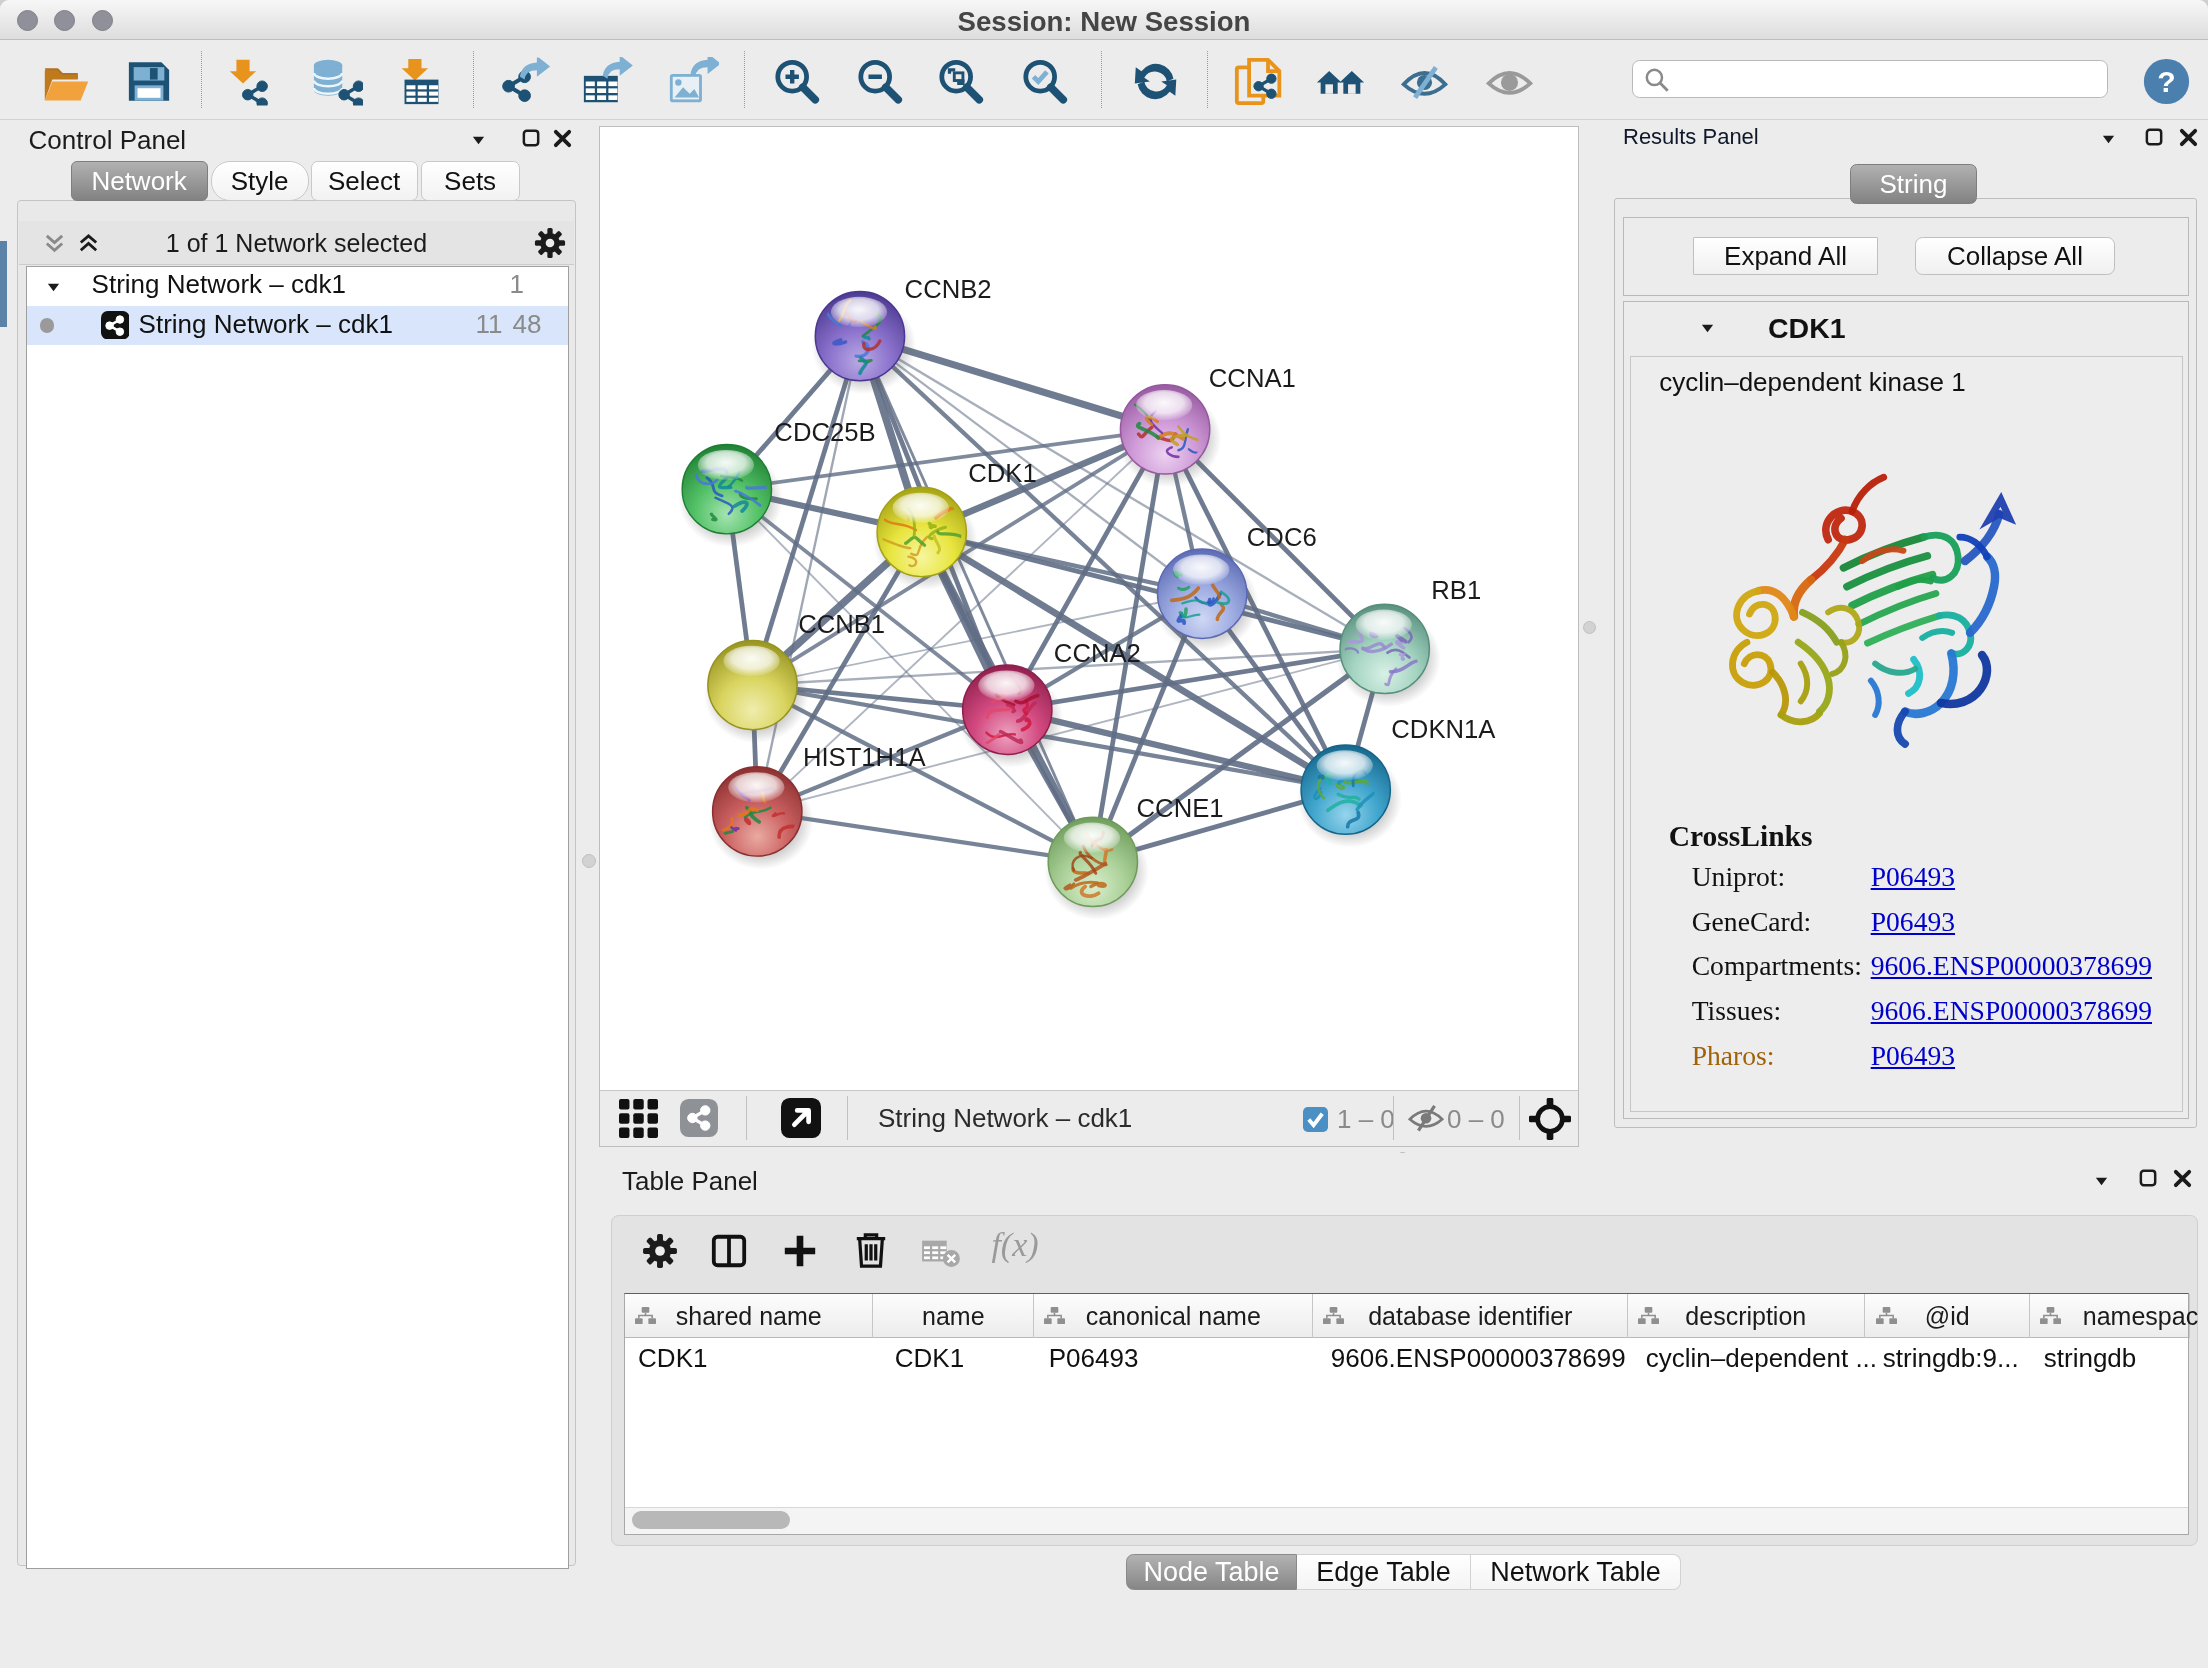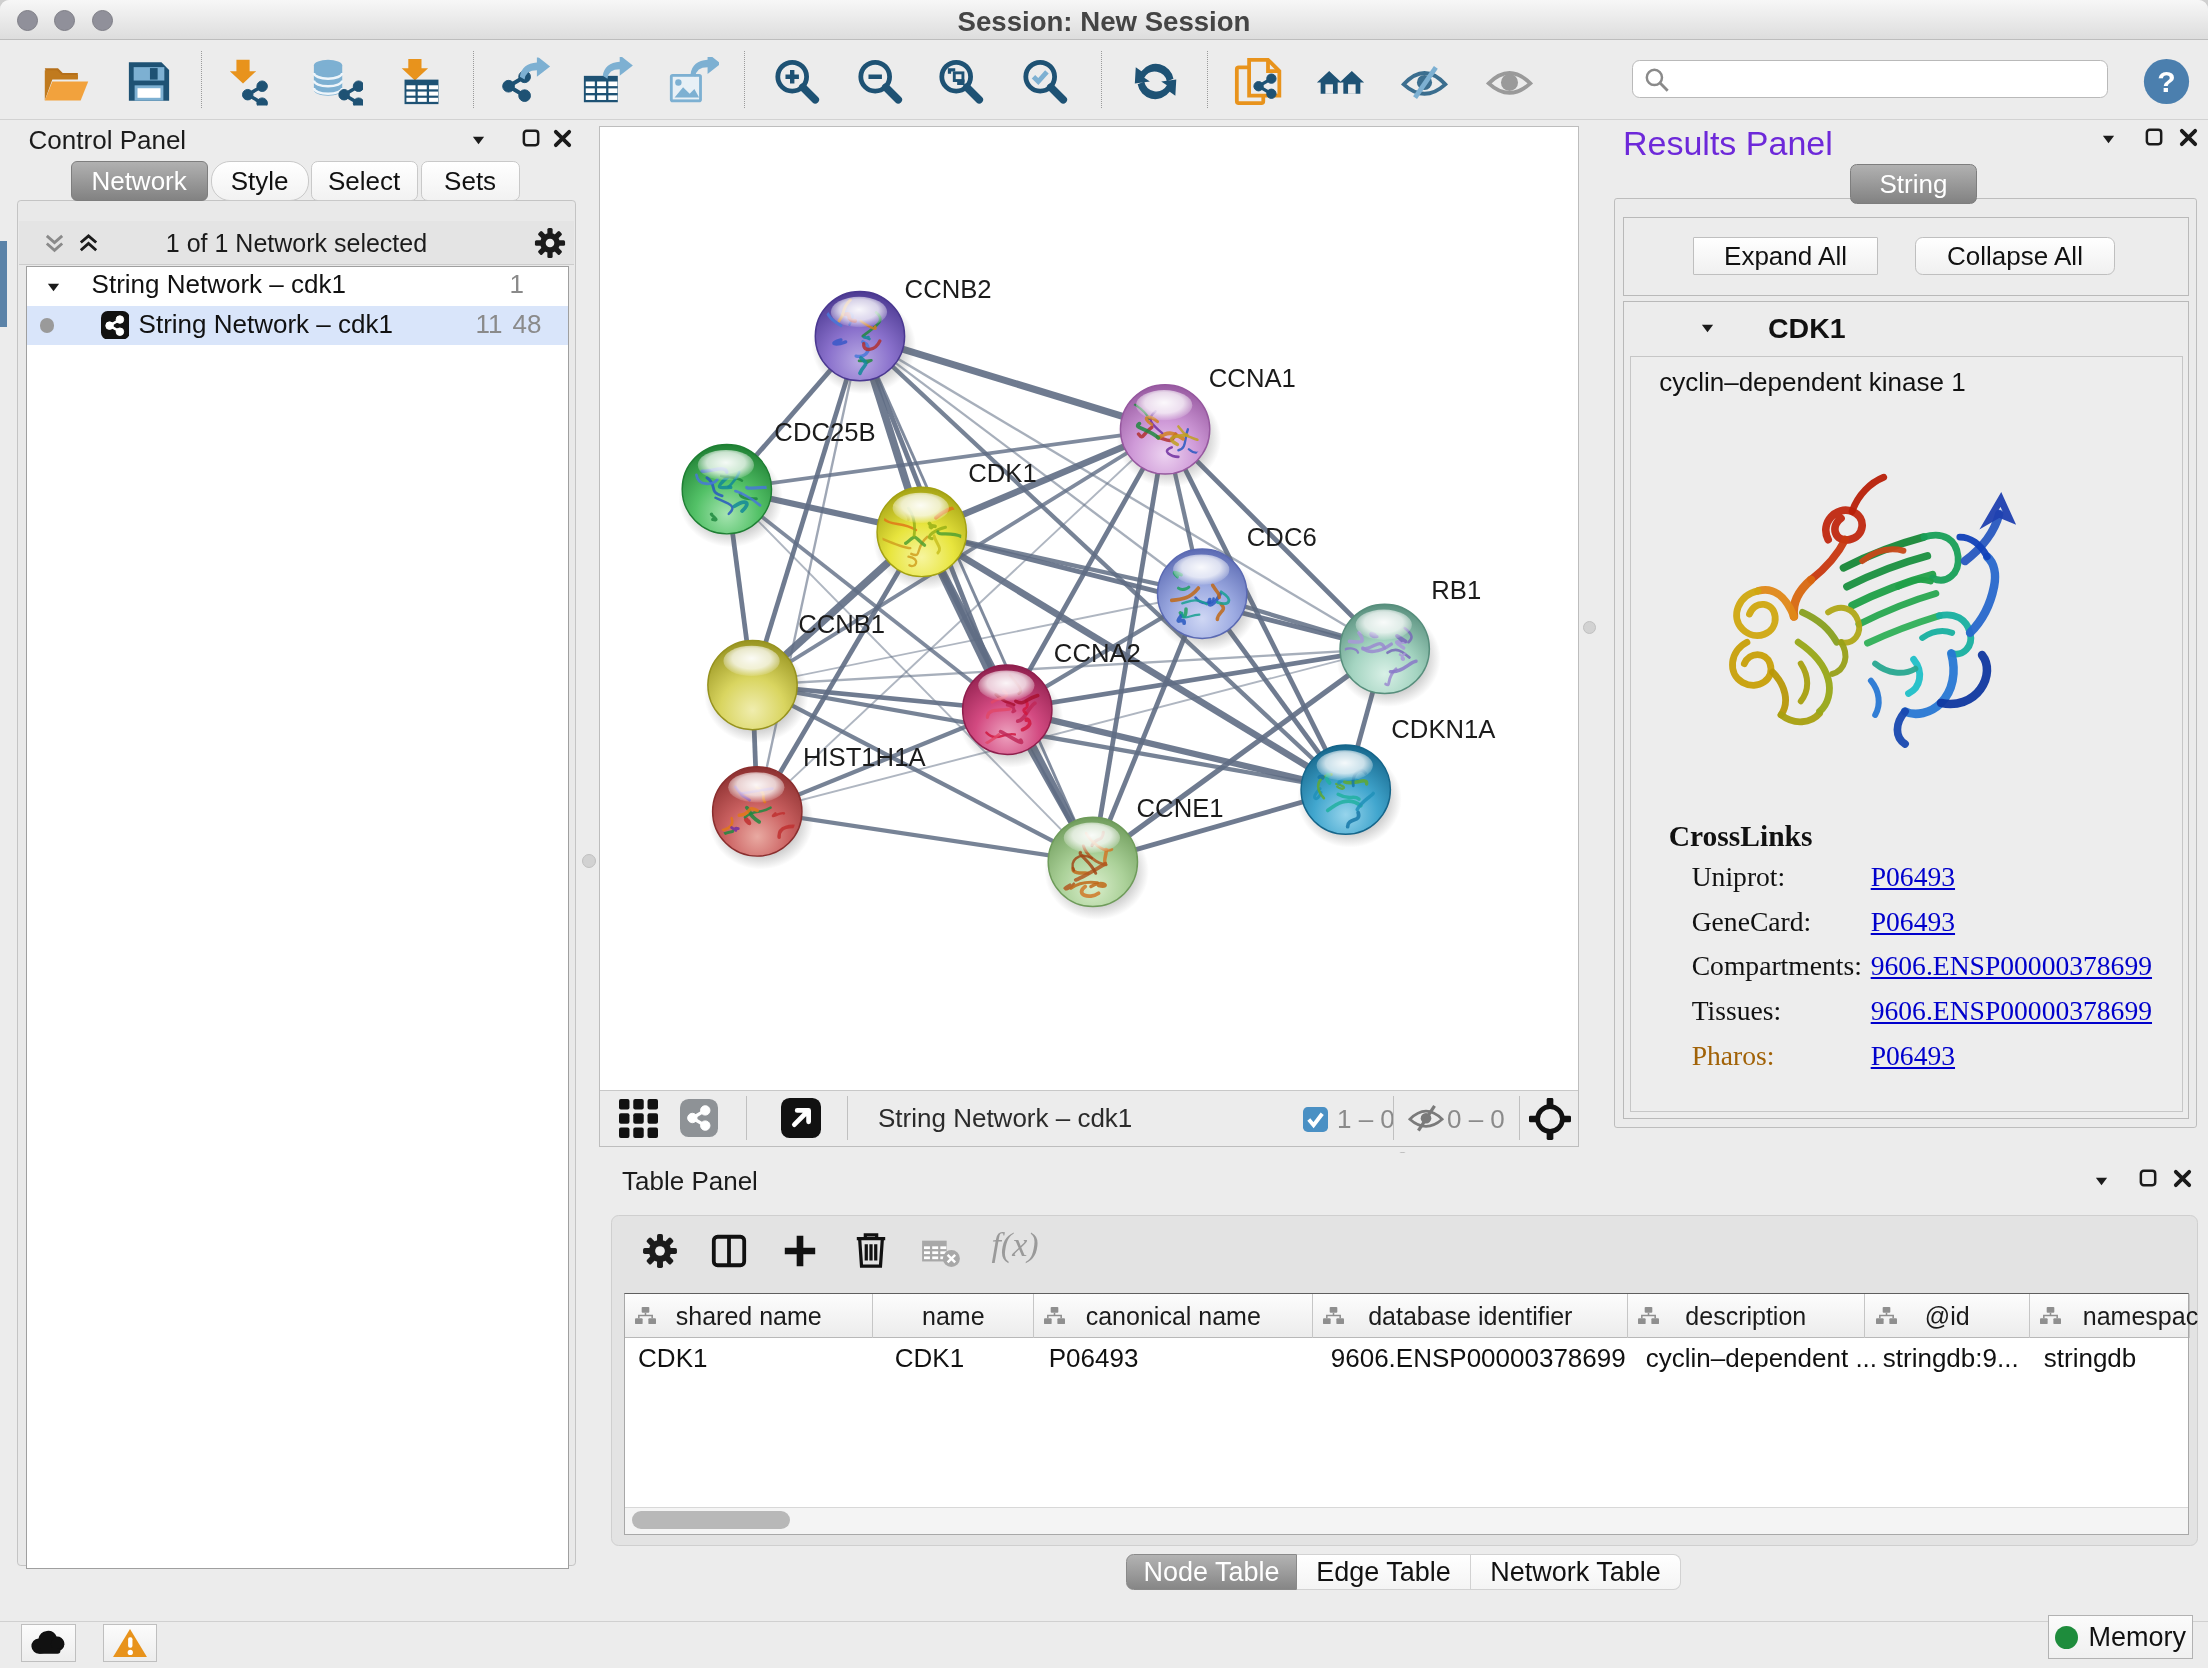--- a/index.html
+++ b/index.html
@@ -619,21 +619,21 @@
               <rect x="18.5" y="34" width="7" height="10" rx="1.5"></rect>
               <rect x="0" y="18.5" width="10" height="7" rx="1.5"></rect>
               <rect x="34" y="18.5" width="10" height="7" rx="1.5"></rect>
             </g>
           </svg></div>
       </div>
     </div>
     <div class="abs" style="left:1583px;top:621px;width:13.3px;height:13.3px;border-radius:50%;background:#d2d2d2;border:1px solid #c0c0c0"></div>
     <div class="abs" style="left:1396px;top:1152px;width:13.3px;height:13.3px;border-radius:50%;background:#d8d8d8;border:1px solid #b6b6b6"></div>
     <div class="abs" style="left:1601px;top:120px;width:600px;height:1025px;background:#ececec">
-      <div class="abs" style="left:22px;top:3.8px;font-size:34px;color:#6d28d9">Results Panel</div>
+      <div class="abs" style="left:22px;top:3.8px;font-size:22px;color:#0f172a">Results Panel</div>
       <div class="abs" style="left:500px;top:12.4px"><svg width="15" height="15" viewBox="0 0 16 16">
           <path d="M2 4 h12 l-6 8 z" fill="#1b1b1b"></path>
         </svg></div>
       <div class="abs" style="left:543px;top:6.7px"><svg width="21" height="21" viewBox="0 0 22 22">
           <rect x="3" y="3" width="15" height="15" rx="3" fill="none" stroke="#1b1b1b" stroke-width="2.6"></rect>
         </svg></div>
       <div class="abs" style="left:577px;top:6.7px"><svg width="21" height="21" viewBox="0 0 22 22">
           <path d="M4 4 L18 18 M18 4 L4 18" stroke="#1b1b1b" stroke-width="4" stroke-linecap="round"></path>
         </svg></div>
       <div style="position:absolute;left:249px;top:44px;width:127px;height:40px;background:linear-gradient(#b1b1b1,#828282);color:#fff;border:1px solid #7e7e7e;border-radius:6.7px;display:flex;align-items:center;justify-content:center;font-size:26px;z-index:2">String</div>
@@ -826,30 +826,13 @@
           <div class="abs" style="left:1258px;top:49px;font-size:26px;color:#111">stringdb:9...</div>
           <div class="abs" style="left:1419px;top:49px;font-size:26px;color:#111">stringdb</div>
           <div class="abs" style="left:0px;top:213px;width:1563px;height:27px;background:#f4f4f4;border-top:1px solid #d8d8d8"></div>
           <div class="abs" style="left:7.6px;top:217px;width:158px;height:18px;background:#b8b8b8;border-radius:9.5px"></div>
         </div>
       </div>
     </div>
     <div class="abs" style="left:1126px;top:1554px;width:171px;height:36px;background:linear-gradient(#b3b3b3,#868686);color:#fff;border:1px solid #8a8a8a;border-radius:7.6px 0 0 7.6px;display:flex;align-items:center;justify-content:center;font-size:27px">Node Table</div>
     <div class="abs" style="left:1297px;top:1554px;width:174px;height:36px;background:linear-gradient(#ffffff,#f4f4f4);color:#111;border:1px solid #d2d2d2;border-left:none;display:flex;align-items:center;justify-content:center;font-size:27px">Edge Table</div>
     <div class="abs" style="left:1471px;top:1554px;width:210px;height:36px;background:linear-gradient(#ffffff,#f4f4f4);color:#111;border:1px solid #d2d2d2;border-left:none;border-radius:0 7.6px 7.6px 0;display:flex;align-items:center;justify-content:center;font-size:27px">Network Table</div>
-    <div class="abs" style="left:0;top:1621px;width:100%;height:48px;background:#ececec;border-top:1px solid #d0d0d0">
-      <div class="abs" style="left:21px;top:1.9px;width:55px;height:38px;background:linear-gradient(#fcfcfc,#ededed);border:1px solid #bfbfbf;display:flex;align-items:center;justify-content:center">
-        <svg width="38" height="28.5" viewBox="0 0 40 30">
-          <path d="M10 26 a8 8 0 0 1 -1 -16 a10 10 0 0 1 19 -2 a7.5 7.5 0 0 1 3 14.6 z" fill="#111"></path>
-          <circle cx="29" cy="16" r="7" fill="#111"></circle>
-          <rect x="8" y="20" width="24" height="6" rx="3" fill="#111"></rect>
-        </svg>
-      </div>
-      <div class="abs" style="left:103px;top:1.9px;width:54px;height:38px;background:linear-gradient(#fcfcfc,#ededed);border:1px solid #bfbfbf;display:flex;align-items:center;justify-content:center">
-        <svg width="38" height="32" viewBox="0 0 40 34">
-          <path d="M20 2 L38 32 H2 Z" fill="#e8931c"></path>
-          <rect x="18" y="11" width="4.6" height="11" rx="2" fill="#fff"></rect>
-          <circle cx="20.3" cy="27" r="2.8" fill="#fff"></circle>
-        </svg>
-      </div>
-      <div class="abs" style="left:2048px;top:-6.7px;width:145px;height:44px;background:linear-gradient(#fbfbfb,#f0f0f0);border:1.9px solid #b2b2b2;display:flex;align-items:center;justify-content:center;gap:10.5px;font-size:27px;color:#111"><span style="width:23px;height:23px;border-radius:50%;background:#1e8c3c;display:inline-block"></span>Memory</div>
-    </div>
   </div>
 
 </body></html>

